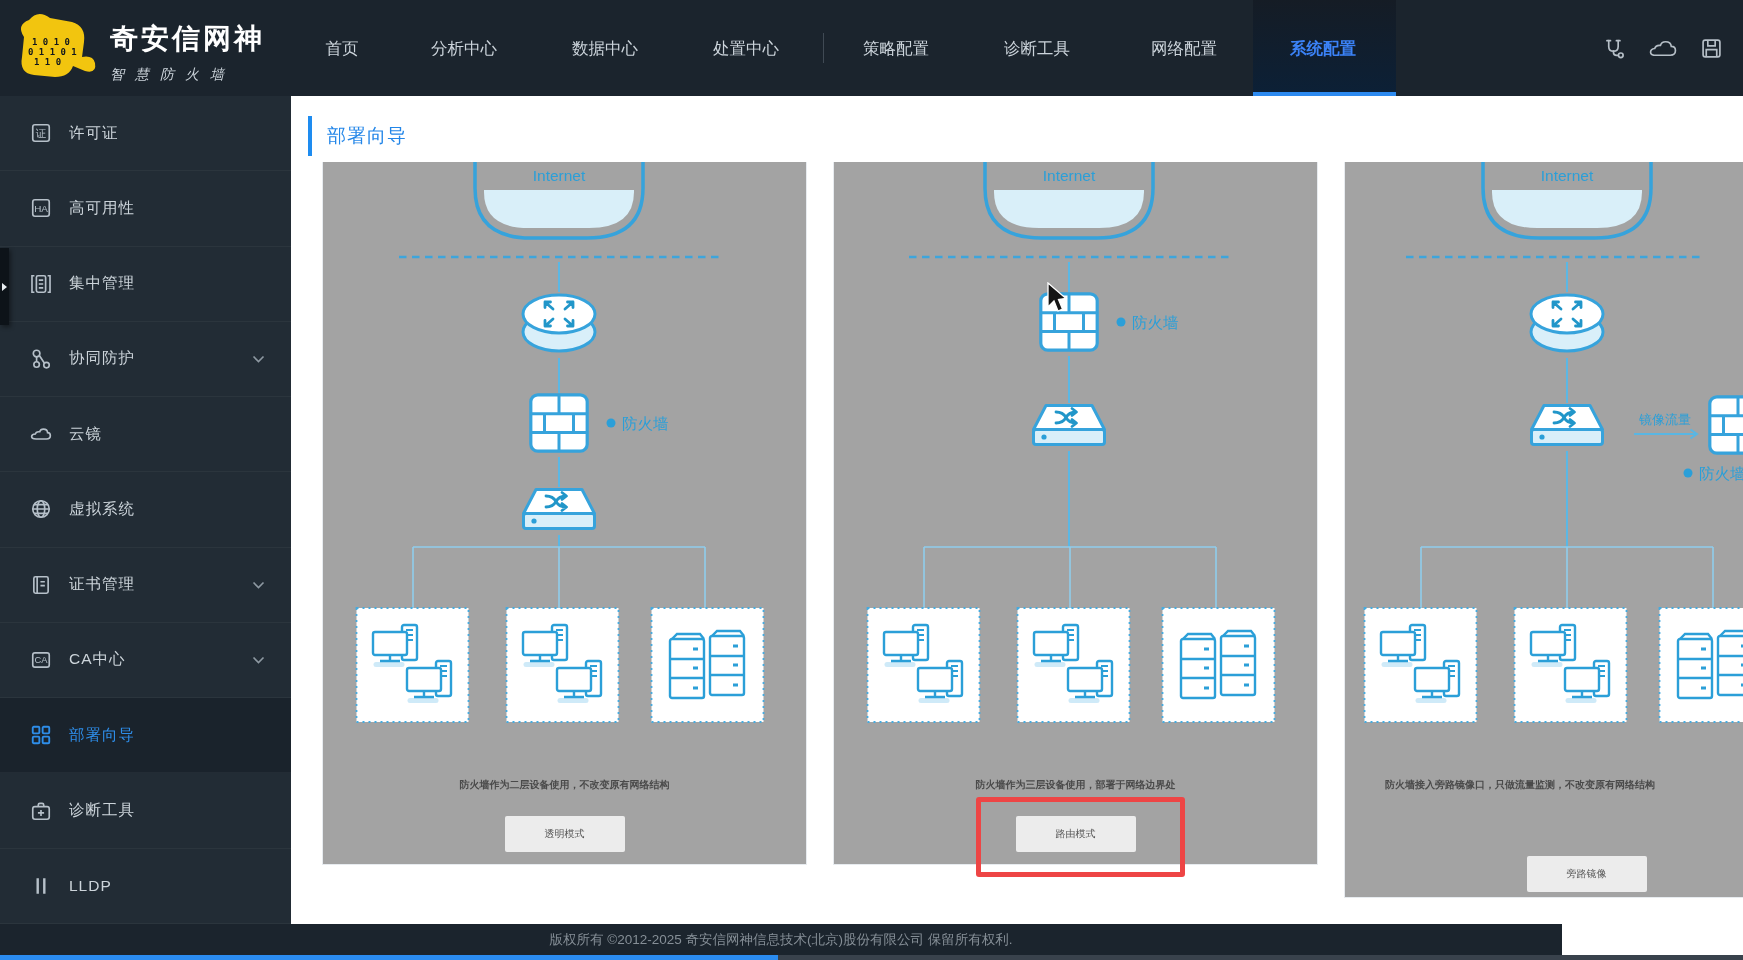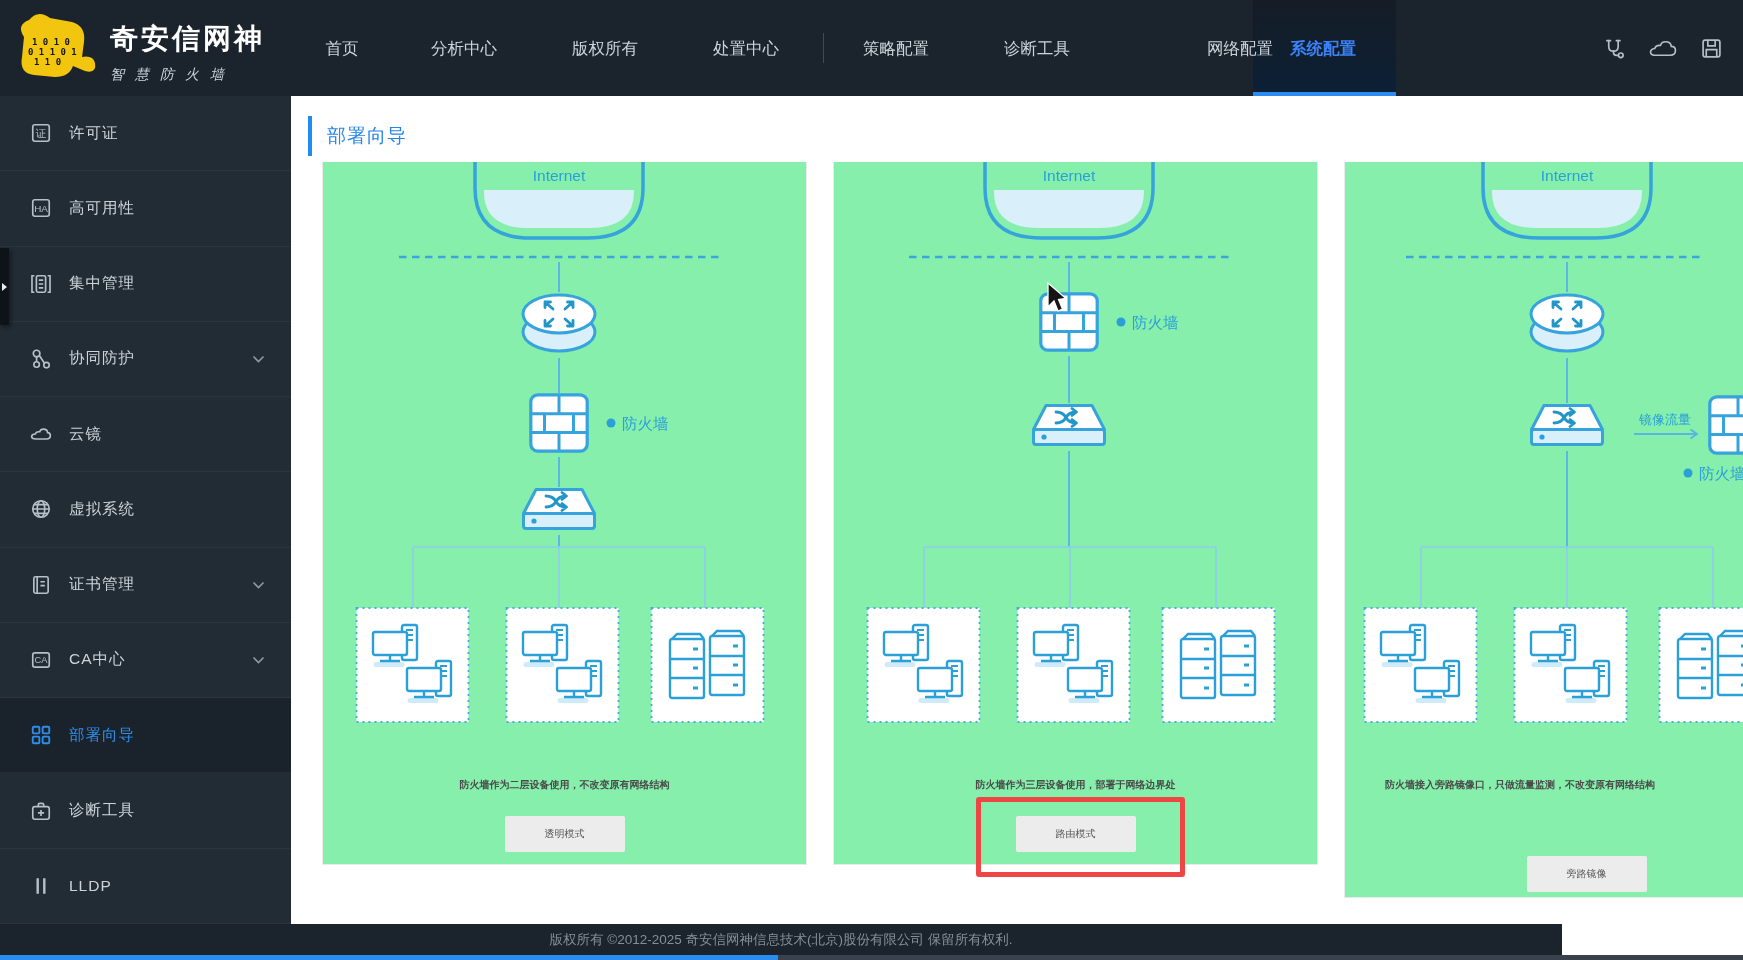--- a/index.html
+++ b/index.html
@@ -29,21 +29,21 @@
   .side-item.active .ic{color:#2e8eea;}
   .chev{margin-left:auto;margin-right:26px;}
   .handle{position:absolute;left:0;top:248px;width:9px;height:77px;background:#0d1319;z-index:30;
           display:flex;align-items:center;justify-content:center;cursor:pointer;box-shadow:2px 2px 4px rgba(0,0,0,.4);}
   .handle .tri{width:0;height:0;border-left:5px solid #e8edf1;border-top:4px solid transparent;border-bottom:4px solid transparent;}
   
   .main{position:absolute;left:291px;top:96px;width:1452px;height:828px;background:#fff;overflow:hidden;}
   .page-title{position:absolute;left:17px;top:20px;display:flex;align-items:center;}
   .title-bar{width:4px;height:40px;background:#1e8cf0;margin-right:15px;}
   .title-text{font-size:19px;color:#2386e8;letter-spacing:1px;}
-  .card{position:absolute;top:66px;width:485px;box-sizing:border-box;background:#86efac;
+  .card{position:absolute;top:66px;width:485px;box-sizing:border-box;background:#a3a3a3;
         border:1px solid #e7ebef;border-top:none;}
   .card-1{left:31px;height:703px;}
   .card-2{left:542px;height:703px;}
   .card-3{left:1053px;height:736px;}
   .diagram{position:absolute;left:0;top:0;}
   .desc{position:absolute;top:616px;left:0;right:0;text-align:center;font-size:10px;color:#4a4a4a;font-weight:bold;}
   .card-3 .desc{top:606px;left:40px;right:30px;text-align:left;line-height:34px;}
   .mode-btn{position:absolute;top:654px;left:50%;transform:translateX(-50%);height:36px;line-height:36px;
             padding:0 40px;background:#ececec;color:#555;font-size:10px;border:none;border-radius:2px;
             white-space:nowrap;cursor:pointer;}
@@ -142,26 +142,26 @@
     </svg>
     <div class="brand-text">
       <div class="brand-title">奇安信网神</div>
       <div class="brand-sub">智慧防火墙</div>
     </div>
   </div>
 
   <div class="nav-active-bg"></div>
   <div class="nav-item" style="left:342px">首页</div>
   <div class="nav-item" style="left:464px">分析中心</div>
-  <div class="nav-item" style="left:605px">版权所有</div>
+  <div class="nav-item" style="left:605px">数据中心</div>
   <div class="nav-item" style="left:746px">处置中心</div>
   <div class="nav-divider"></div>
   <div class="nav-item" style="left:896px">策略配置</div>
   <div class="nav-item" style="left:1037px">诊断工具</div>
-  <div class="nav-item" style="left:1240px">网络配置</div>
+  <div class="nav-item" style="left:1184px">网络配置</div>
   <div class="nav-item active" style="left:1323px">系统配置</div>
 
   <div class="top-icons">
     <svg width="21" height="21" viewBox="0 0 20 20" stroke="#b6bfc7" stroke-width="1.6" fill="none" stroke-linecap="round">
       <path d="M4.5 2.5 V8 Q4.5 12.5 9 12.5 Q13.5 12.5 13.5 8 V2.5"></path>
       <path d="M2.8 2.5 H6.2 M11.8 2.5 H15.2"></path>
       <path d="M9 12.5 V13.5 Q9 16.5 12 16.5 H13.5"></path>
       <circle cx="16" cy="16.5" r="2.2"></circle>
     </svg>
     <svg width="28" height="20" viewBox="0 0 27 19" stroke="#b6bfc7" stroke-width="1.6" fill="none">

